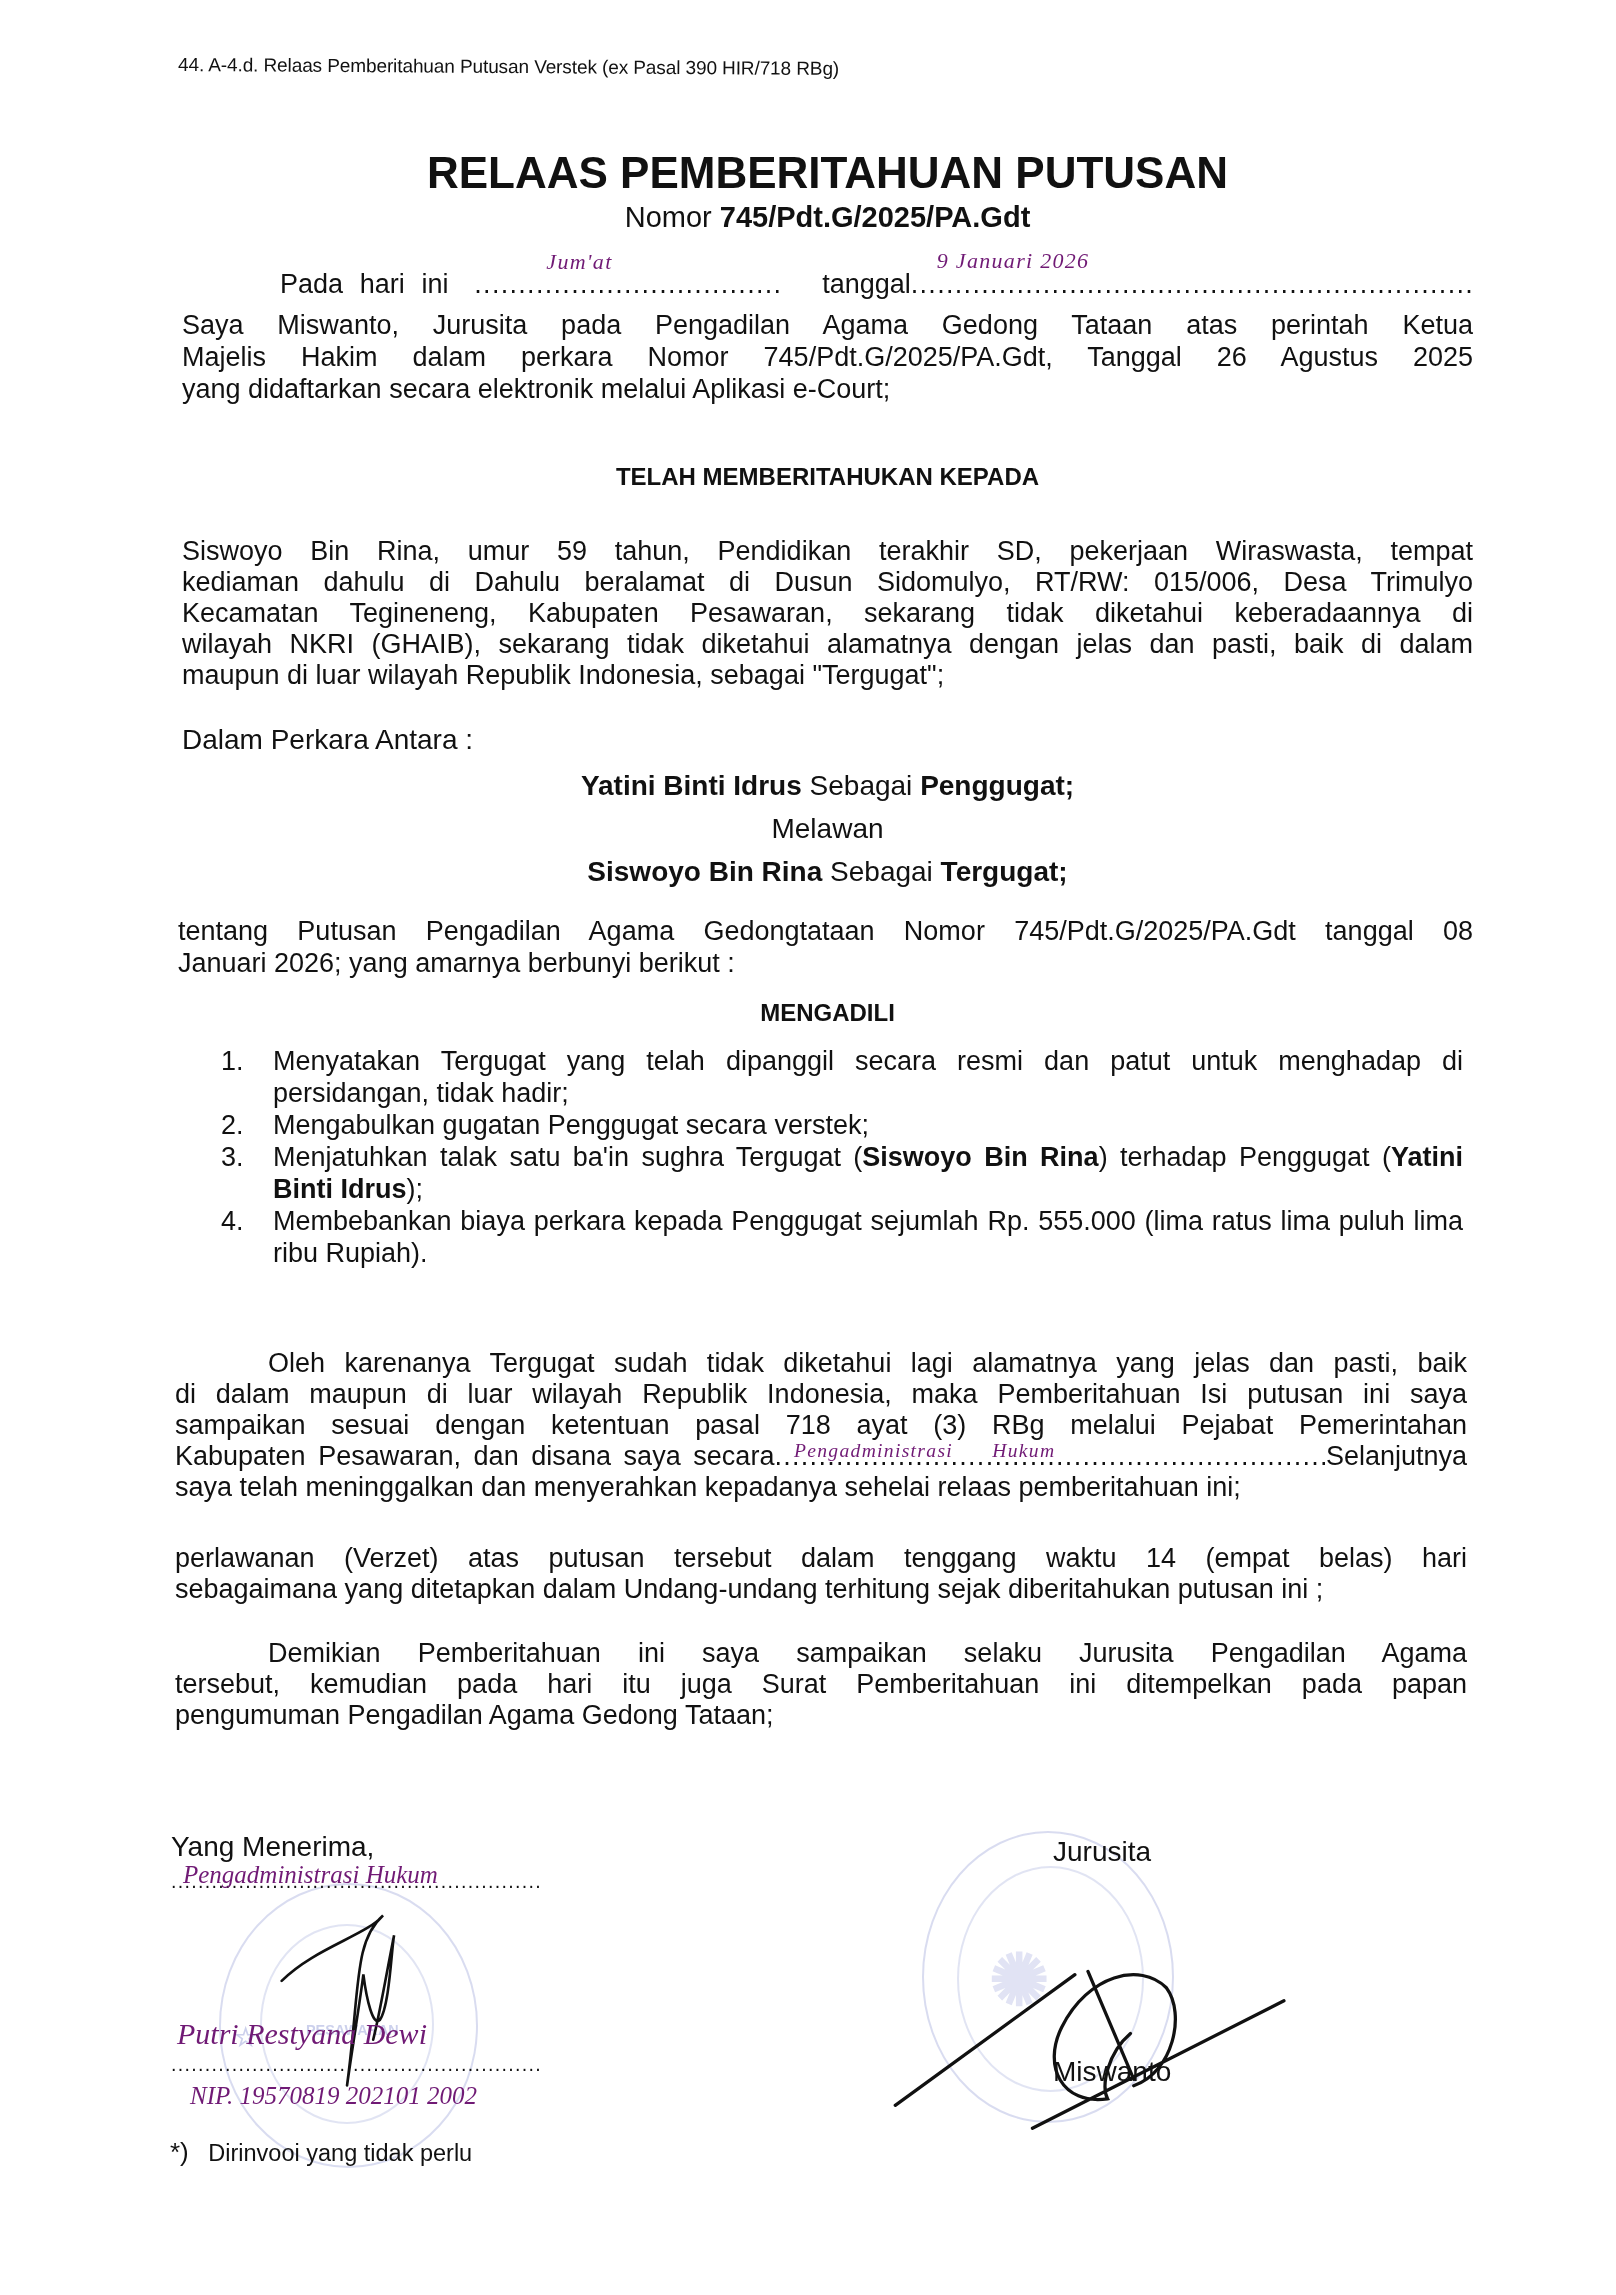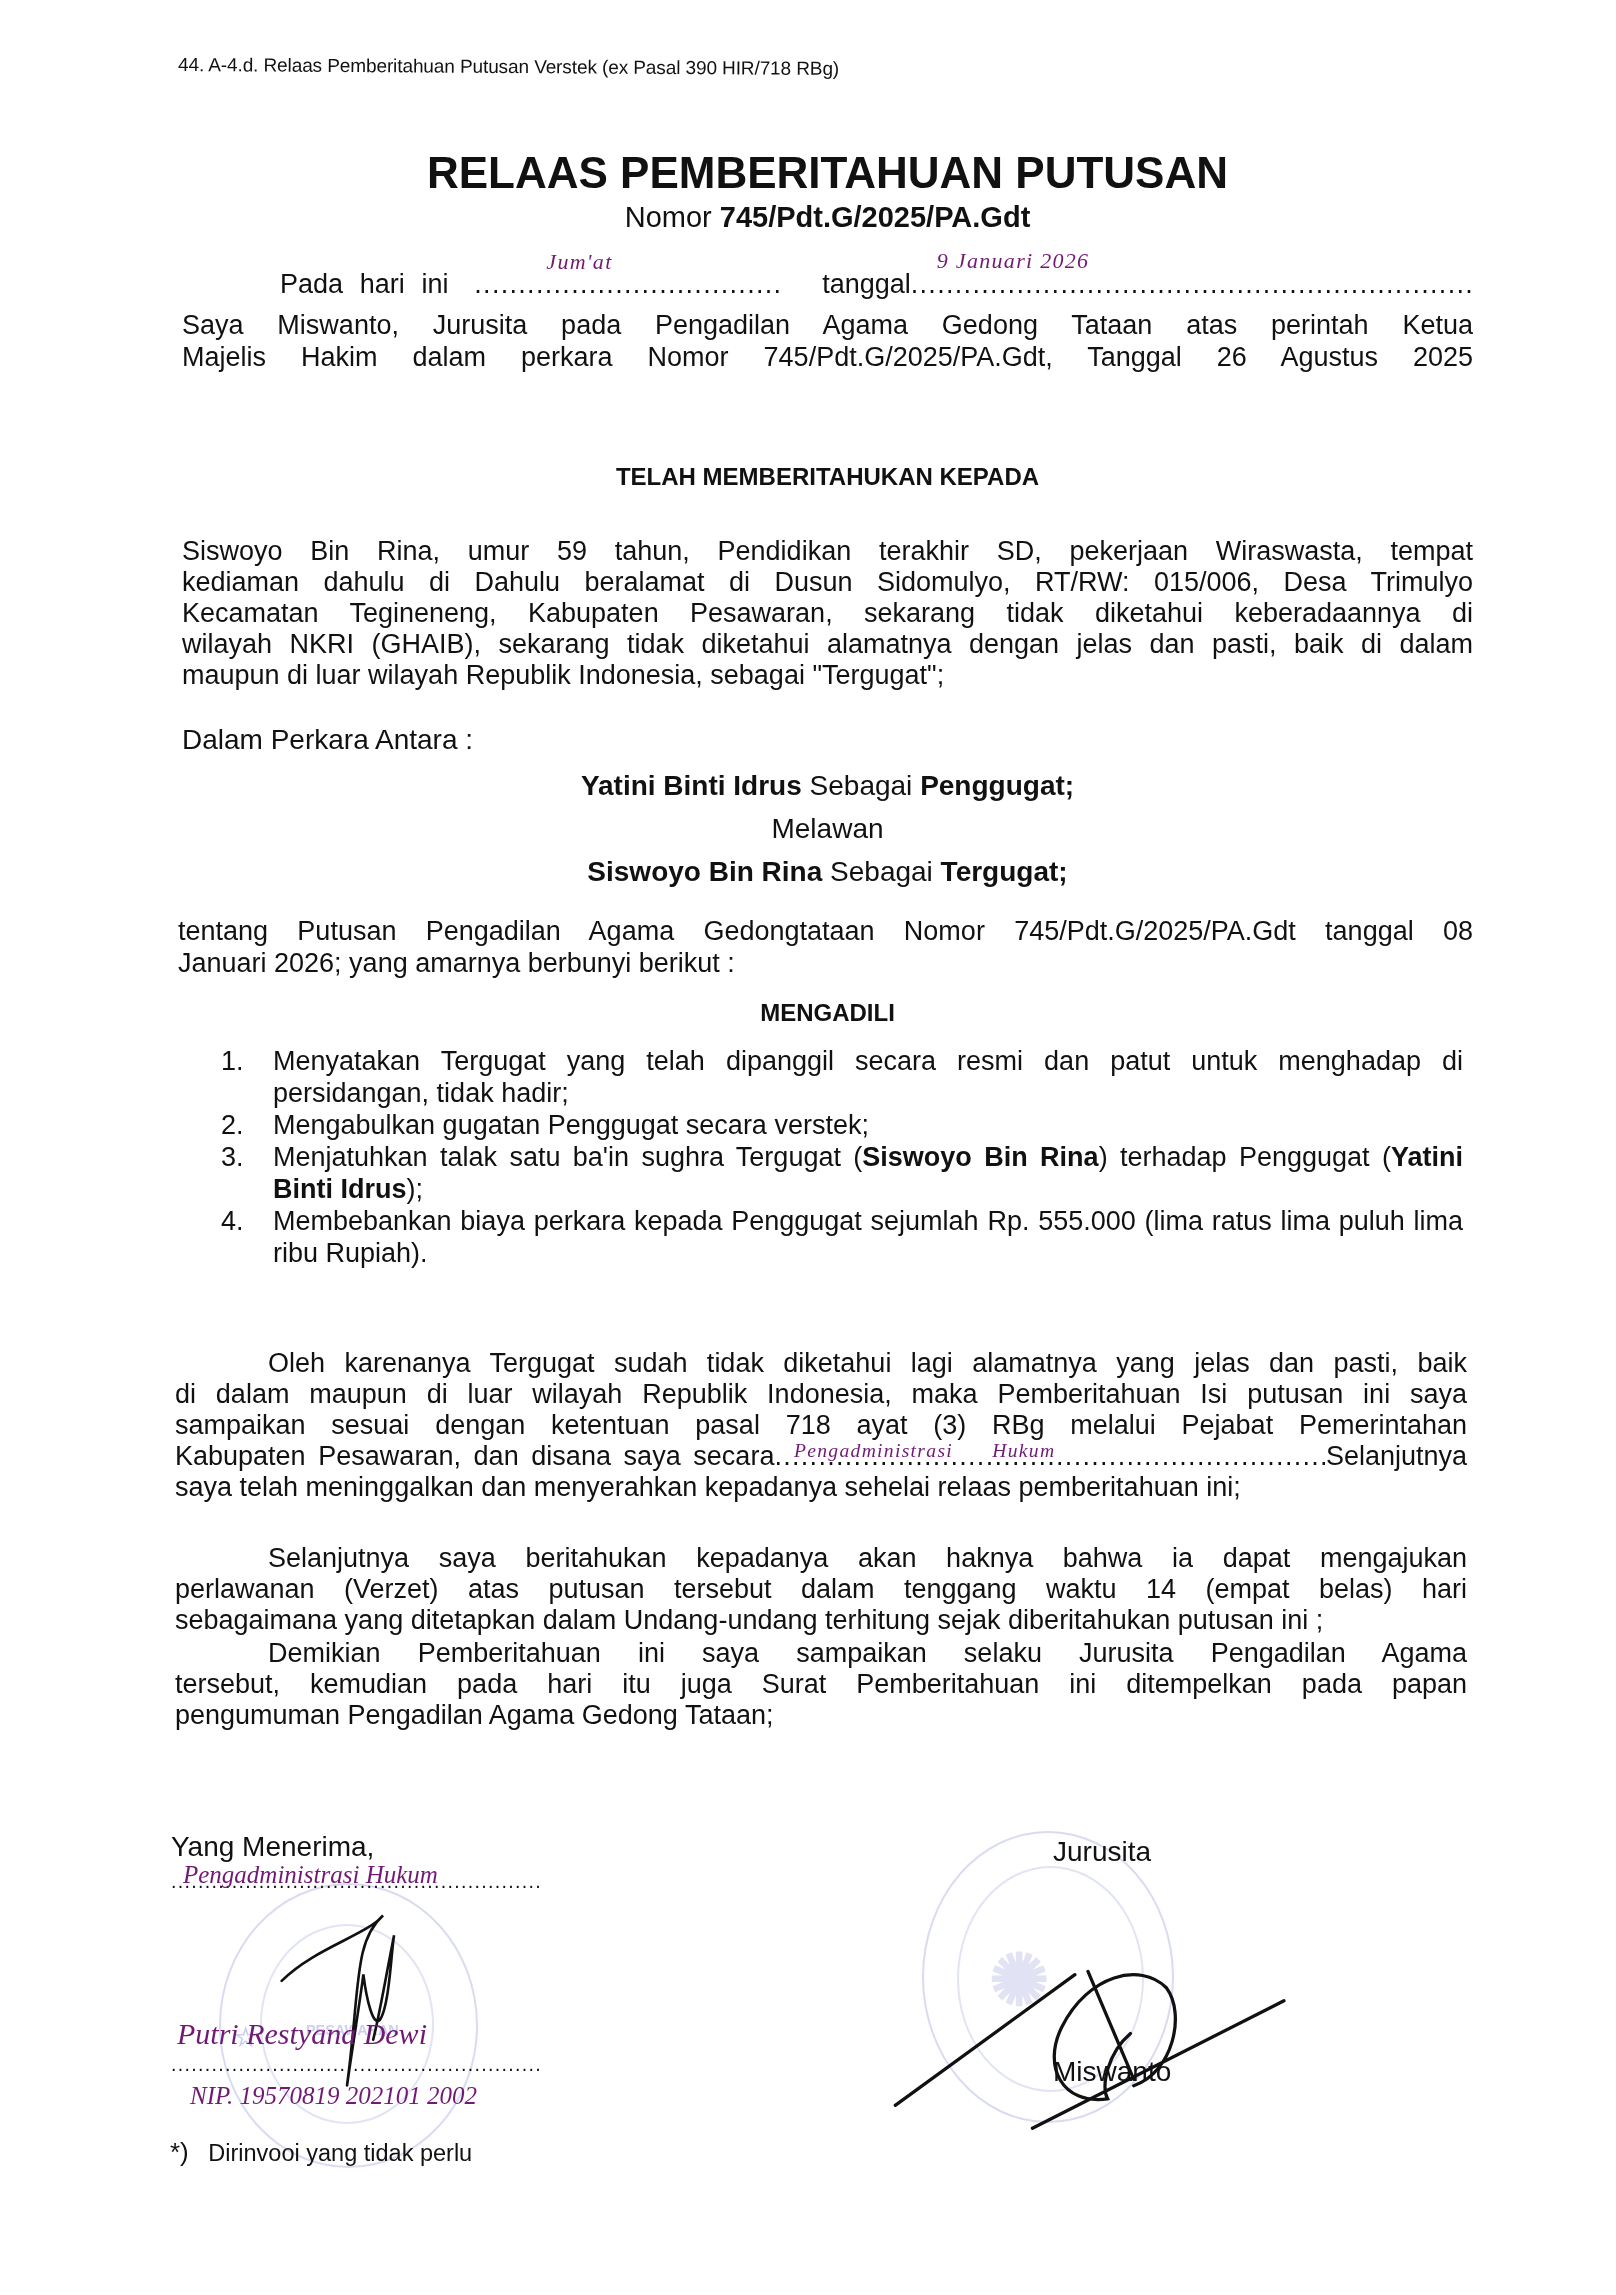--- a/index.html
+++ b/index.html
@@ -43,20 +43,21 @@
   <span class="dots" style="margin-left:18.3px; position:relative;">...................................
     <span class="hand abs" style="left:72px; top:-19.6px;">Jum'at</span>
   </span>
   <span style="margin-left:31px;">tanggal</span><span class="dots" style="position:relative;">................................................................
     <span class="hand abs" style="left:26px; top:-21px;">9 Januari 2026</span>
   </span>
 </div>
 <div class="abs body-text" style="left:182px; top:309px; width:1291px;">
   <div style="text-align-last:justify;">Saya Miswanto, Jurusita pada Pengadilan Agama Gedong Tataan atas perintah Ketua</div>
   <div style="text-align-last:justify;">Majelis Hakim dalam perkara Nomor 745/Pdt.G/2025/PA.Gdt, Tanggal 26 Agustus 2025</div>
+  <div>yang didaftarkan secara elektronik melalui Aplikasi e-Court;</div>
 </div>
 
 <div class="abs heading" style="top:463px;">TELAH MEMBERITAHUKAN KEPADA</div>
 
 <div class="abs body-text" style="left:182px; top:536px; width:1291px; line-height:31px;">
   <div style="text-align-last:justify;">Siswoyo Bin Rina, umur 59 tahun, Pendidikan terakhir SD, pekerjaan Wiraswasta, tempat</div>
   <div style="text-align-last:justify;">kediaman dahulu di Dahulu beralamat di Dusun Sidomulyo, RT/RW: 015/006, Desa Trimulyo</div>
   <div style="text-align-last:justify;">Kecamatan Tegineneng, Kabupaten Pesawaran, sekarang tidak diketahui keberadaannya di</div>
   <div style="text-align-last:justify;">wilayah NKRI (GHAIB), sekarang tidak diketahui alamatnya dengan jelas dan pasti, baik di dalam</div>
   <div>maupun di luar wilayah Republik Indonesia, sebagai "Tergugat";</div>
@@ -110,21 +111,20 @@
     <span style="word-spacing:5.2px;">Kabupaten Pesawaran, dan disana saya secara</span>
     <span class="dots" style="flex:1; overflow:hidden; position:relative;">...............................................................................
       <span class="hand abs" style="left:19.6px; top:-6.5px; font-size:19.6px; word-spacing:33px;">Pengadministrasi Hukum</span>
     </span>
     <span>Selanjutnya</span>
   </div>
   <div>saya telah meninggalkan dan menyerahkan kepadanya sehelai relaas pemberitahuan ini;</div>
 </div>
 
 <div class="abs body-text" style="left:175px; top:1543px; width:1292px; line-height:31px;">
-  <div style="text-align-last:justify; padding-left:93px;">Selanjutnya saya beritahukan kepadanya akan haknya bahwa ia dapat mengajukan</div>
   <div style="text-align-last:justify;">perlawanan (Verzet) atas putusan tersebut dalam tenggang waktu 14 (empat belas) hari</div>
   <div>sebagaimana yang ditetapkan dalam Undang-undang terhitung sejak diberitahukan putusan ini ;</div>
 </div>
 
 <div class="abs body-text" style="left:175px; top:1638px; width:1292px; line-height:31px;">
   <div style="text-align-last:justify; padding-left:93px;">Demikian Pemberitahuan ini saya sampaikan selaku Jurusita Pengadilan Agama</div>
   <div style="text-align-last:justify;">tersebut, kemudian pada hari itu juga Surat Pemberitahuan ini ditempelkan pada papan</div>
   <div>pengumuman Pengadilan Agama Gedong Tataan;</div>
 </div>
 

